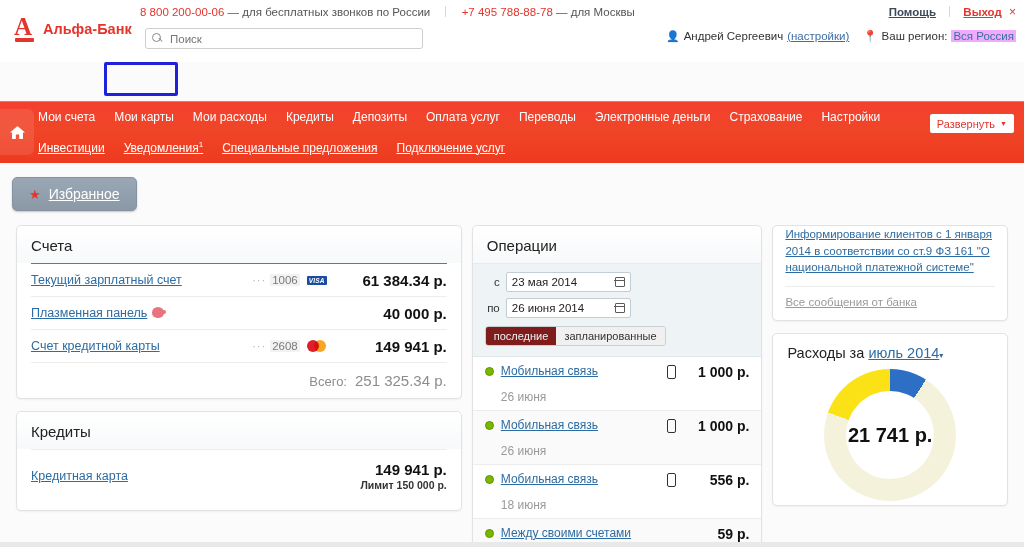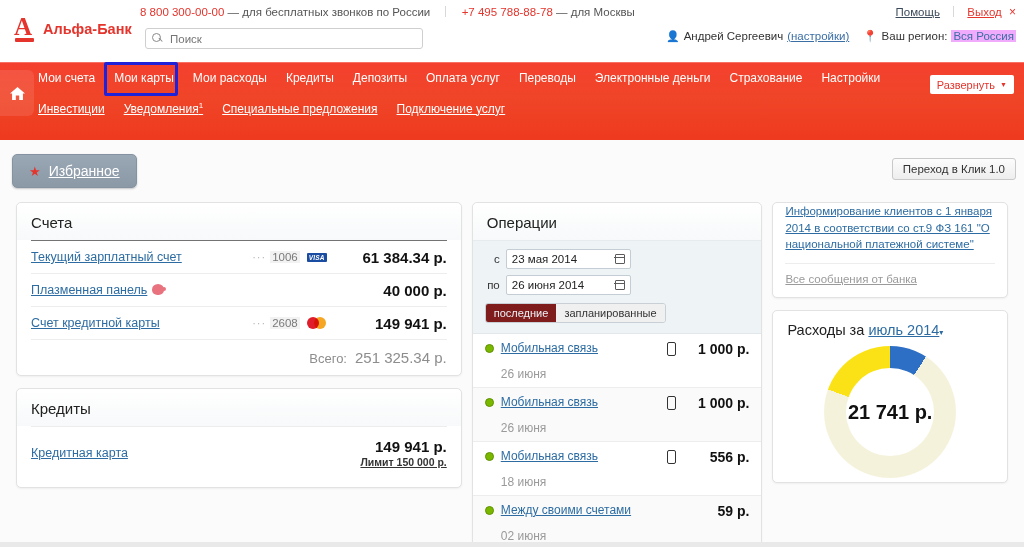--- a/index.html
+++ b/index.html
@@ -13,21 +13,21 @@
   .page { position:relative; width:1024px; height:547px; background:#fbfbfb; }
 
   
   .topbar { position:relative; height:62px; background:#ffffff; }
   .phones { position:absolute; left:140px; top:6px; font-size:11.5px; white-space:nowrap; }
   .phones .num { color:#e4342c; }
   .phones .desc { color:#555;margin-top:25px; }
   .phones .sep { display:inline-block; width:1px; height:11px; background:#d8d8d8;
                  margin:0 12px; vertical-align:-1px; }
   .helpbox { position:absolute; right:8px; top:5px; font-size:11.5px; white-space:nowrap; }
-  .helpbox a { color:#3b4a5a; text-decoration:underline; }
+  .helpbox a { color:#3b4a5a; text-decoration:underline;font-weight:bold; }
   .helpbox .logout { color:#e4342c; }
   .helpbox .vsep { display:inline-block; width:1px; height:11px; background:#d8d8d8;
                    margin:0 10px; vertical-align:-1px; }
   .helpbox .xmark { color:#e4342c; margin-left:4px; font-size:12px; }
 
   .logo { position:absolute; left:14px; top:16px; display:flex; align-items:center; gap:7px; }
   .logo-a { position:relative; width:22px; height:26px; }
   .logo-a .ltr { font-family:"Liberation Serif", serif; font-size:25px; color:#e4342c;
                  font-weight:700; line-height:22px; letter-spacing:-1px; }
   .logo-a .bar { position:absolute; left:1px; bottom:0px; width:19px; height:4px;
@@ -48,23 +48,23 @@
   .userbox { position:absolute; right:8px; top:29px; font-size:11.5px; white-space:nowrap;
              display:flex; align-items:center; gap:4px; }
   .userbox .uicon { color:#e4342c; font-size:11px; }
   .userbox .uname { color:#333; }
   .userbox a { color:#3b6ea5; text-decoration:underline; }
   .userbox .pin { color:#e4342c; margin-left:10px; }
   .userbox .reg-label { color:#333; }
   .userbox .reg-val { color:#3b6ea5; background:#f0abfc; text-decoration:none; padding:0 2px; }
 
   
-  .nav { position:relative; height:78px;
+  .nav { position:relative; height:62px;
          background:linear-gradient(180deg,#f4402f 0%,#f04528 45%,#ee3a1f 100%);
-         box-shadow:inset 0 1px 0 rgba(255,255,255,.25); }
+         box-shadow:inset 0 1px 0 rgba(255,255,255,.25);margin-top:39px; }
   .nav::after { content:""; position:absolute; left:0; right:0; bottom:-4px; height:4px;
                 background:linear-gradient(180deg,rgba(238,58,31,.35),rgba(238,58,31,0)); }
   .home { position:absolute; left:0px; top:8px; width:34px; height:46px;
           background:rgba(255,255,255,.10); border-radius:0 6px 6px 0;
           display:flex; align-items:center; justify-content:center; }
   .home svg { width:15px; height:15px; fill:#fff; }
   .nav-rows { position:absolute; left:38px; right:110px; top:0; }
   .nav-row { display:flex; align-items:center; gap:19px; height:31px; }
   .nav-row a { color:#fff; font-size:12px; text-decoration:none; white-space:nowrap; }
   .nav-row a.underline { text-decoration:underline; }
@@ -131,21 +131,21 @@
   .acct-total .lbl { color:#8d8d8d; font-size:13px; }
   .acct-total .val { color:#8d8d8d; font-size:15px; }
 
   
   .cr-rows { padding:0 14px 10px 14px; }
   .cr-row { display:flex; align-items:center; border-top:1px solid #ededed;
             padding:11px 0 9px 0; }
   .cr-row .name { flex:1; font-size:12.5px; color:#2d6ca2; text-decoration:underline; }
   .cr-row .right { text-align:right; }
   .cr-row .amt { font-size:15px; font-weight:700; color:#111; }
-  .cr-row .limit { font-size:10.5px; font-weight:700; color:#333; margin-top:1px;text-decoration:underline; }
+  .cr-row .limit { font-size:10.5px; font-weight:700; color:#333; margin-top:1px; }
 
   
   .ops-filter { background:#eef3f6; padding:8px 12px 10px 12px; border-top:1px solid #e6ebee;
                 border-bottom:1px solid #e1e7ea; }
   .dt-row { display:flex; align-items:center; gap:6px; margin-bottom:6px; }
   .dt-row .lbl { width:15px; font-size:11.5px; color:#333; text-align:right; }
   .dt-field { width:125px; height:20px; background:#fff; border:1px solid #c4cdd3;
               border-radius:2px; display:flex; align-items:center; justify-content:space-between;
               padding:0 5px; font-size:11.5px; color:#222; }
   .dt-field .cal { width:10px; height:10px; border:1.3px solid #5b5b5b; border-radius:1px;
@@ -201,21 +201,21 @@
 
     <div class="logo">
       <div class="logo-a">
         <div class="ltr">A</div>
         <div class="bar"></div>
       </div>
       <div class="logo-txt">Альфа-Банк</div>
     </div>
 
     <div class="phones">
-      <span class="num">8 800 300-00-00</span>
+      <span class="num">8 800 200-00-06</span>
       <span class="desc">— для бесплатных звонков по России</span>
       <span class="sep"></span>
       <span class="num">+7 495 788-88-78</span>
       <span class="desc">— для Москвы</span>
     </div>
 
     <div class="helpbox">
       <a href="#">Помощь</a>
       <span class="vsep"></span>
       <a href="#" class="logout">Выход</a>
@@ -270,23 +270,20 @@
       <span class="caret">▼</span>
     </div>
   </div>
   <div class="hl-box"></div>
 
   <div class="subbar">
     <div class="fav">
       <span class="star">★</span>
       <span class="lbl">Избранное</span>
     </div>
-    <div class="klik">
-      <span>Переход в Клик 1.0</span>
-    </div>
   </div>
 
   <div class="main">
     <div class="cols">
 
       <div class="col-left">
 
         <div class="card">
           <div class="card-hd grad">Счета</div>
           <div class="acct-rows">

